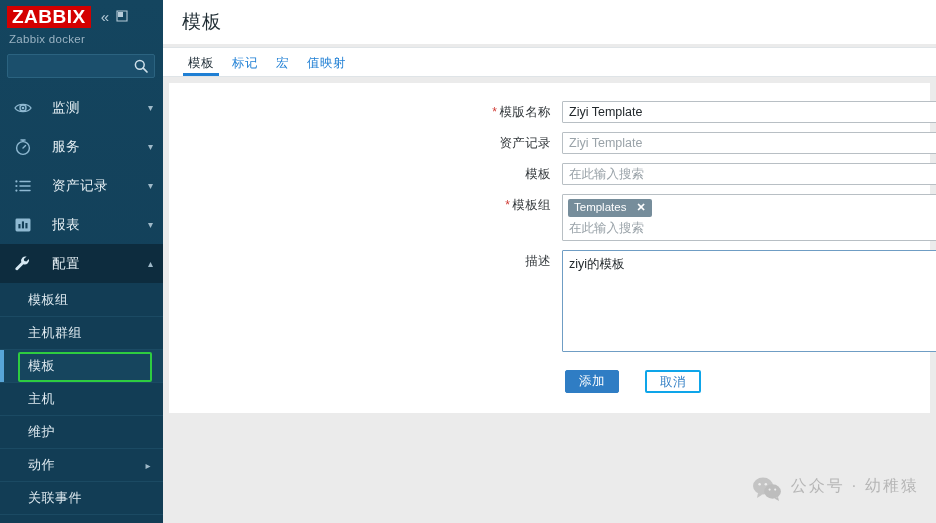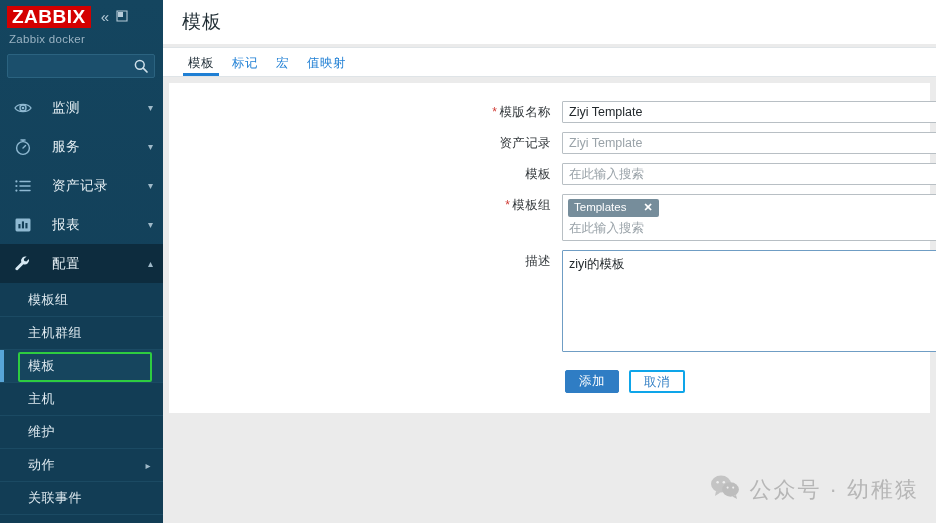--- a/index.html
+++ b/index.html
@@ -121,48 +121,48 @@
   input.txt, .multiselect {
     width: 444px; height: 22px; border: 1px solid #b8bfc4; background: #fff;
     font-size: 12.5px; color: #22282c; padding: 0 6px; outline: none;
     font-family: "Liberation Sans", sans-serif; border-radius: 1px;
   }
   input.txt::placeholder { color: #9aa3a9; }
   .multiselect {
     height: auto; min-height: 42px; padding: 4px 6px 3px 5px; width: 444px;
   }
   .chip {
-    display: inline-flex; align-items: center; gap: 17px;
+    display: inline-flex; align-items: center; gap: 10px;
     background: #768d9b; color: #fff; font-size: 11.5px;
     padding: 2px 6px 3px 6px; border-radius: 2px; line-height: 13px;
   }
   .chip .x { cursor: pointer; font-size: 11px; font-weight: 700; }
   .ms-ph { color: #9aa3a9; font-size: 12.5px; padding: 3px 1px 0 1px; }
 
   textarea.desc {
     width: 444px; height: 102px; border: 1px solid #6f9dc4; background: #fff;
     font-size: 12.5px; color: #22282c; padding: 5px 6px; outline: none;
     resize: none; font-family: "Liberation Sans", sans-serif; border-radius: 1px;
     line-height: 16px; position: relative;
   }
   .ta-wrap { position: relative; }
 
-  .actions { display: flex; gap: 10px; padding: 9px 0 0 396px; }
+  .actions { display: flex; gap: 26px; padding: 9px 0 0 396px; }
   .btn {
     height: 23px; padding: 0 13px; font-size: 12.5px; border-radius: 2px;
     cursor: pointer; font-family: "Liberation Sans", sans-serif; letter-spacing: .5px;
     line-height: 21px;
   }
   .btn-primary { background: #2f7dc4; border: 1px solid #2f7dc4; color: #fff; }
   .btn-ghost { background: #fff; border: 2px solid #0ea5e9; color: #2f7dc4; }
 
   .watermark {
     position: absolute; right: 17px; bottom: 17px;
-    display: flex; align-items: center; gap: 9px;
-    color: #b6b6b6; font-size: 22px; letter-spacing: 2px;
+    display: flex; align-items: flex-start; gap: 9px;
+    color: #b6b6b6; font-size: 16px; letter-spacing: 2px;
     user-select: none;
   }
 </style>
 </head>
 <body>
 
 <div id="app">
 
   <div class="sidebar">
 

